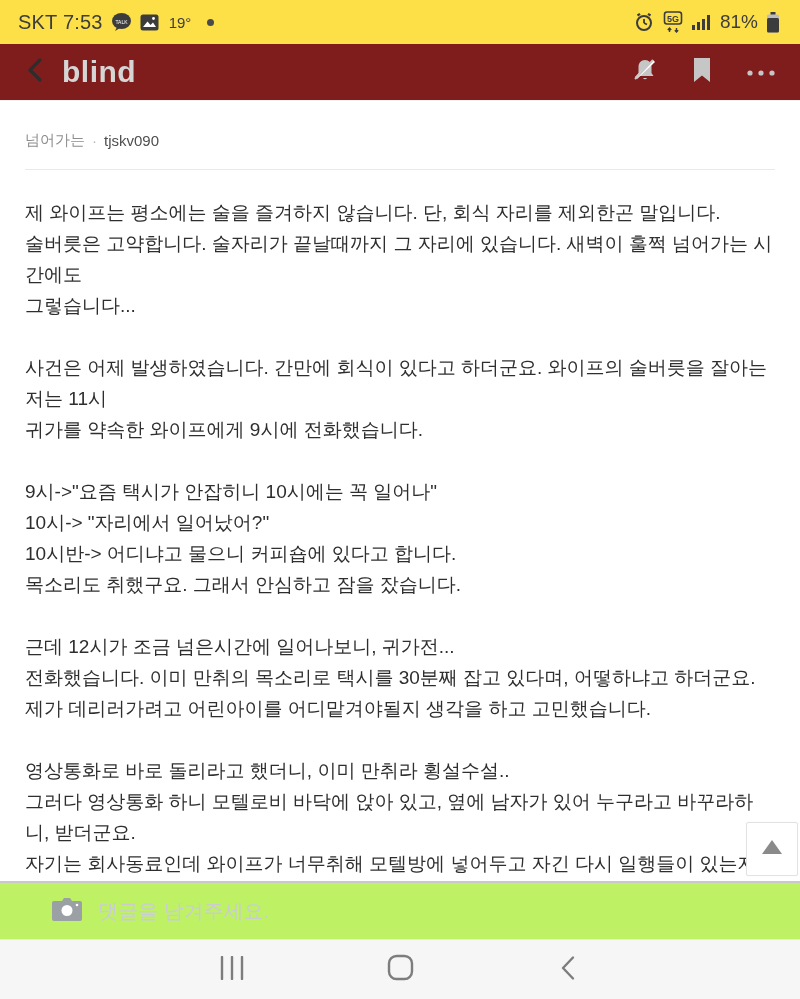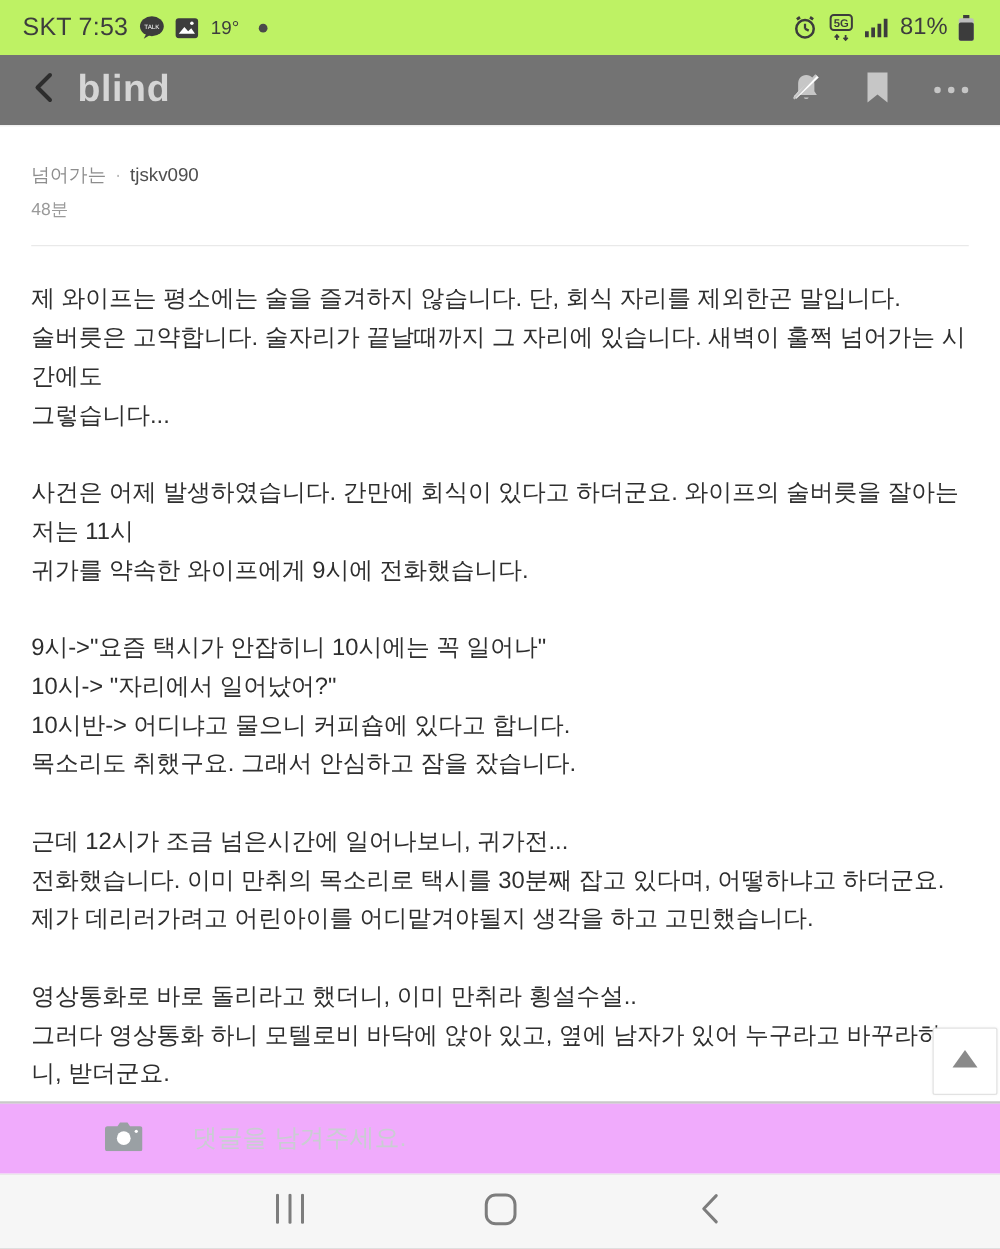--- a/index.html
+++ b/index.html
@@ -12,35 +12,35 @@
     margin: 0 auto;
     background: #ffffff;
     overflow: hidden;
   }
 
   
   .status-bar {
     position: absolute; top: 0; left: 0; right: 0; height: 44px;
     display: flex; align-items: center; justify-content: space-between;
     padding: 0 20px 0 18px;
-    background: #bef264;
+    background: #fde047;
   }
   .sb-left, .sb-right { display: flex; align-items: center; gap: 8px; }
   .sb-time { font-size: 20px; color: #3d3d3d; letter-spacing: 0.2px; }
   .sb-temp { font-size: 15px; color: #3d3d3d; margin-left: 2px; }
   .sb-dot { width: 7px; height: 7px; border-radius: 50%; background: #4a4a4a; margin-left: 8px; }
   .sb-pct { font-size: 19px; color: #3d3d3d; }
   .sb-icon { display: inline-flex; align-items: flex-start; justify-content: center; }
 
   
   .app-header {
     position: absolute; top: 44px; left: 0; right: 0; height: 57px;
     display: flex; align-items: center;
     padding: 0 24px;
-    background: #737373;
+    background: #7f1d1d;
     border-bottom: 1px solid #f1f1f1;
   }
   .back-btn { display: inline-flex; align-items: center; cursor: pointer; margin-right: 14px; }
   .logo { font-size: 30px; font-weight: bold; color: #d5d5d5; letter-spacing: 0.5px; }
   .header-actions { margin-left: auto; display: flex; align-items: center; gap: 34px; }
   .header-actions .hicon { display: inline-flex; cursor: pointer; }
 
   
   .content { position: absolute; top: 101px; left: 0; right: 0; bottom: 118px; padding: 6px 25px 0 25px; overflow: hidden; background: #fff; }
   .post-title { font-size: 27px; line-height: 34px; font-weight: 600; color: #161616; }
@@ -62,23 +62,23 @@
     position: absolute; left: 746px; top: 822px; width: 52px; height: 54px;
     background: #ffffff; border: 1px solid #e2e2e2; border-radius: 2px;
     display: flex; align-items: center; justify-content: center;
     cursor: pointer; box-shadow: 0 0 2px rgba(0,0,0,0.04);
   }
 
   
   .comment-divider { position: absolute; left: 0; right: 0; top: 881px; height: 2px; background: #c9c9c9; }
   .comment-bar {
     position: absolute; left: 0; right: 0; top: 883px; height: 56px;
-    background: #f0abfc;
+    background: #bef264;
     display: flex; align-items: center;
-    padding: 0 20px 0 84px; gap: 40px;
+    padding: 0 20px 0 52px; gap: 16px;
   }
   .camera-btn { display: inline-flex; cursor: pointer; }
   .comment-input {
     flex: 1; border: none; outline: none; background: transparent;
     font-size: 20px; color: #555;
     font-family: "Liberation Sans", "DejaVu Sans", sans-serif;
   }
   .comment-input::placeholder { color: #c9cdd2; }
 
   
@@ -191,21 +191,20 @@
   </div>
 
   <div class="content">
 
     <div class="author-row">
       <span class="company">넘어가는</span>
       <span class="sep">·</span>
       <span class="author">tjskv090</span>
     </div>
 
-    <div class="post-time">48분</div>
 
     <hr class="post-divider">
 
     <div class="post-body">
       <p>제 와이프는 평소에는 술을 즐겨하지 않습니다. 단, 회식 자리를 제외한곤 말입니다.
 술버릇은 고약합니다. 술자리가 끝날때까지 그 자리에 있습니다. 새벽이 훌쩍 넘어가는 시간에도
 그렇습니다...</p>
       <p>사건은 어제 발생하였습니다. 간만에 회식이 있다고 하더군요. 와이프의 술버릇을 잘아는 저는 11시
 귀가를 약속한 와이프에게 9시에 전화했습니다.</p>
       <p>9시-&gt;"요즘 택시가 안잡히니 10시에는 꼭 일어나"

